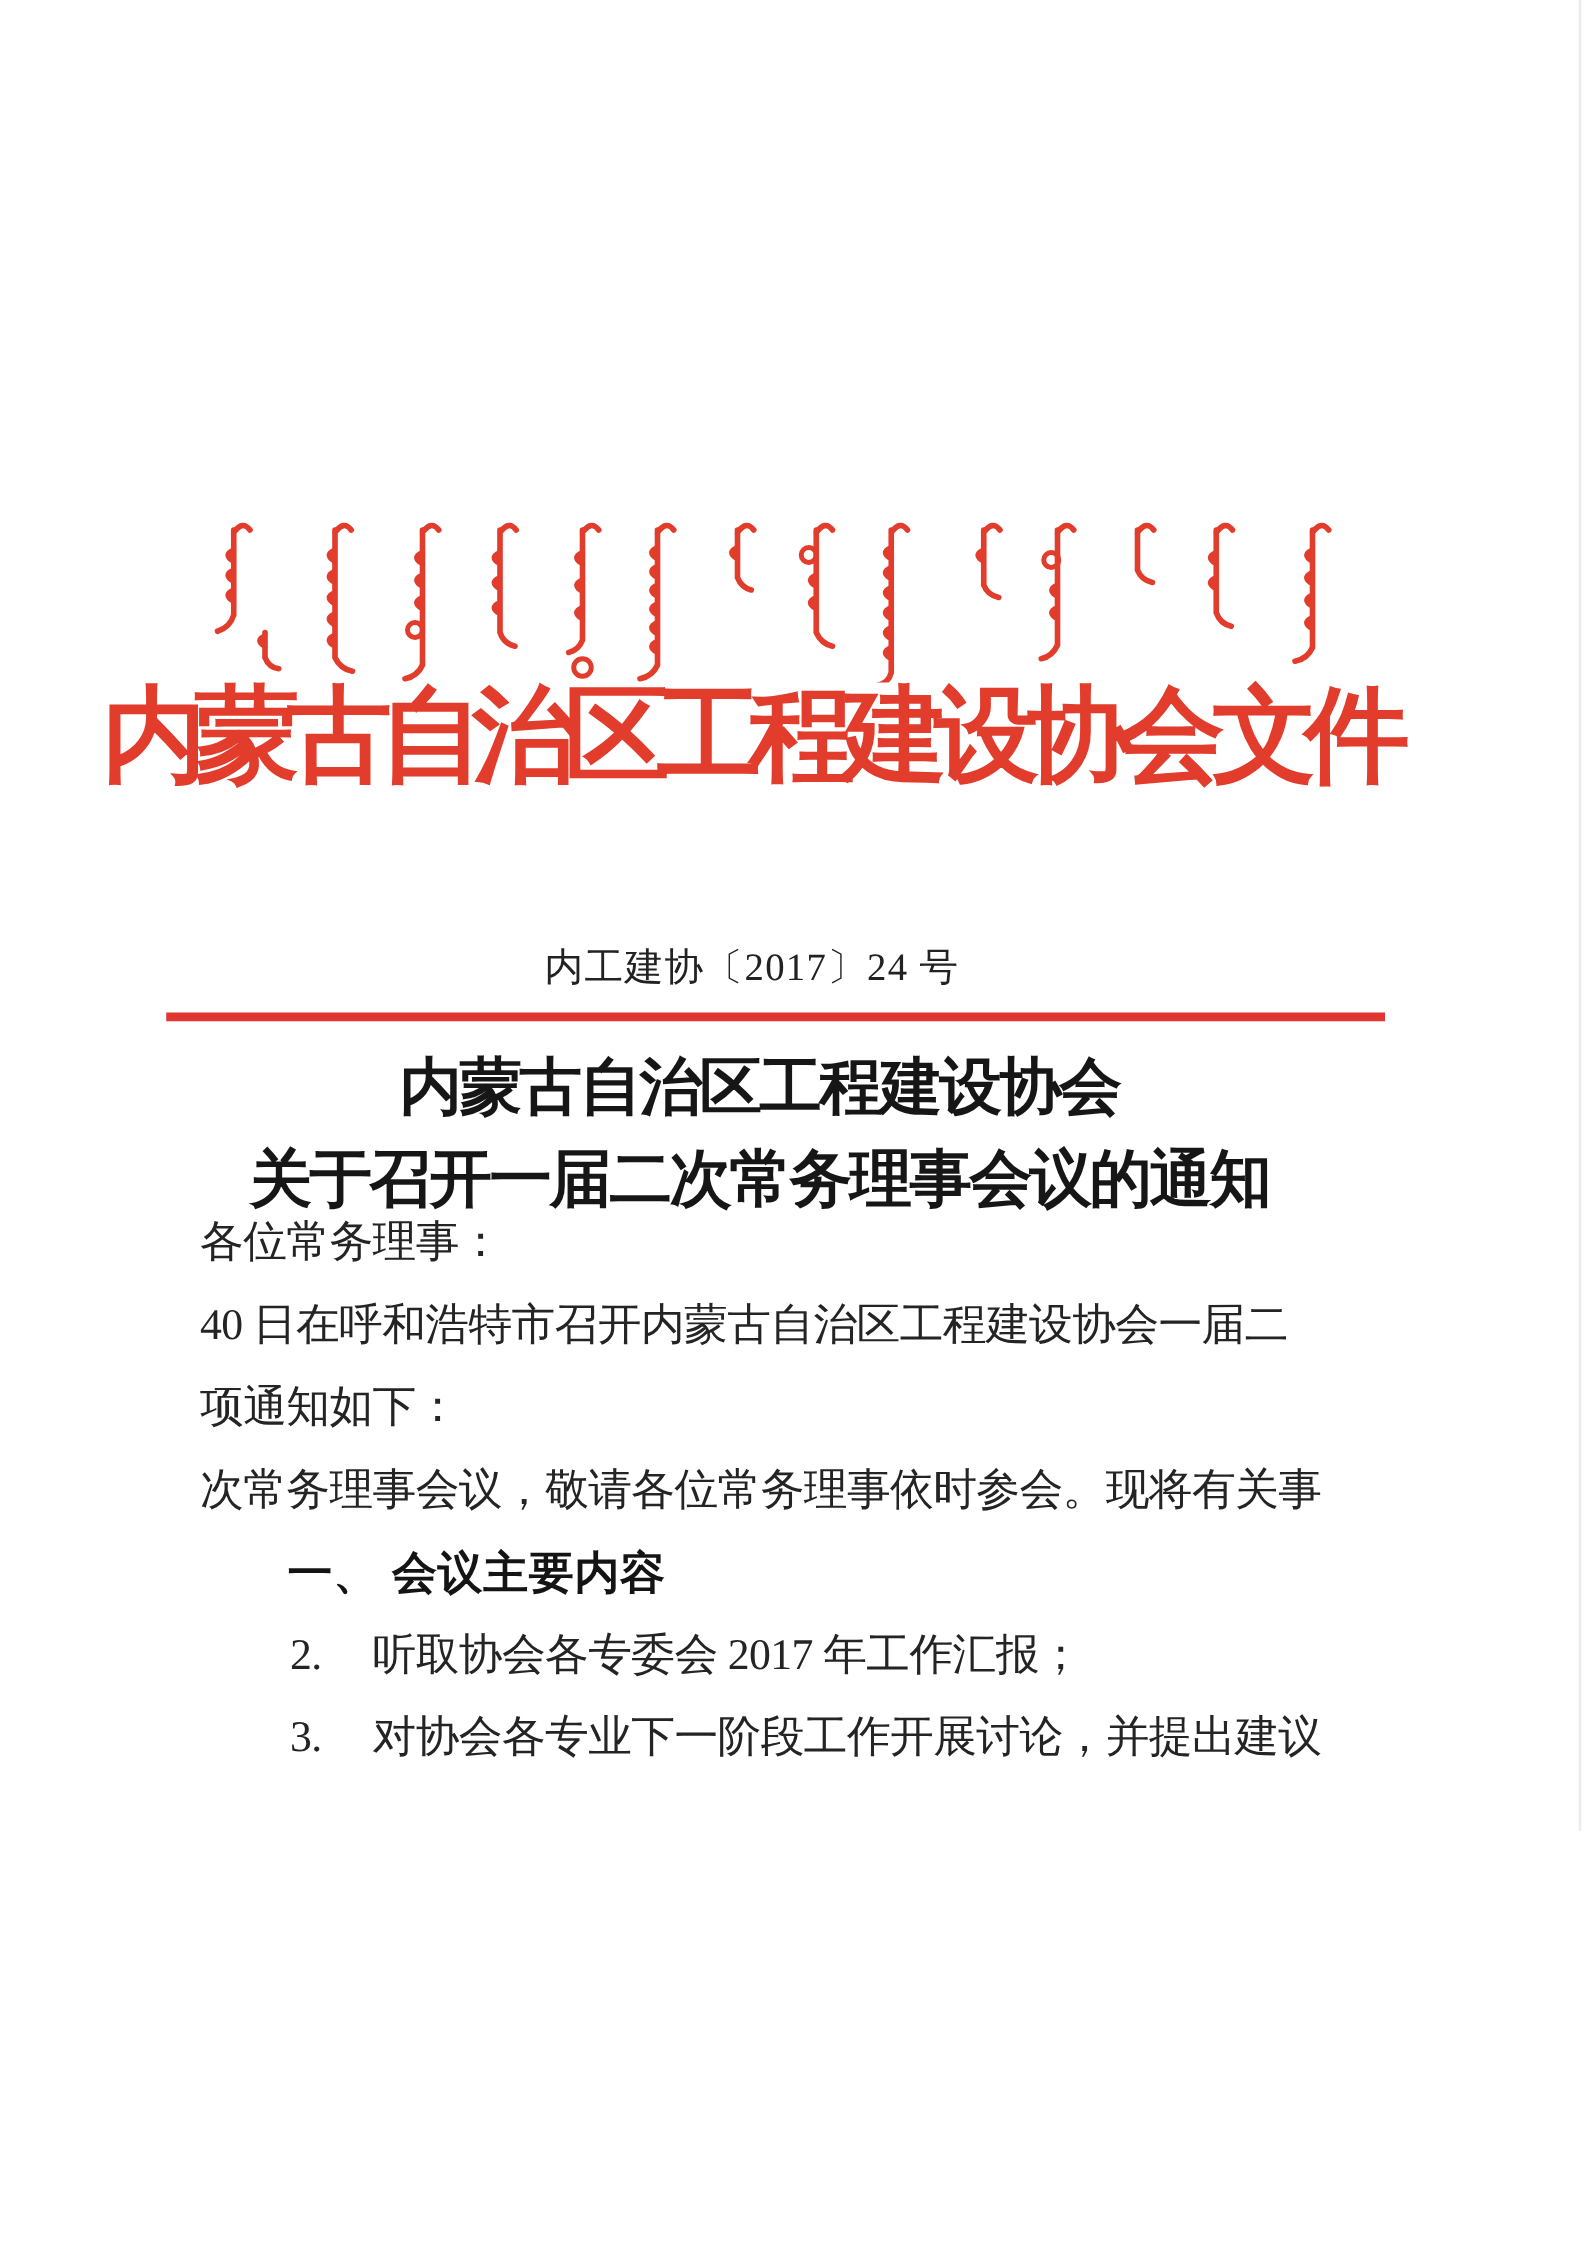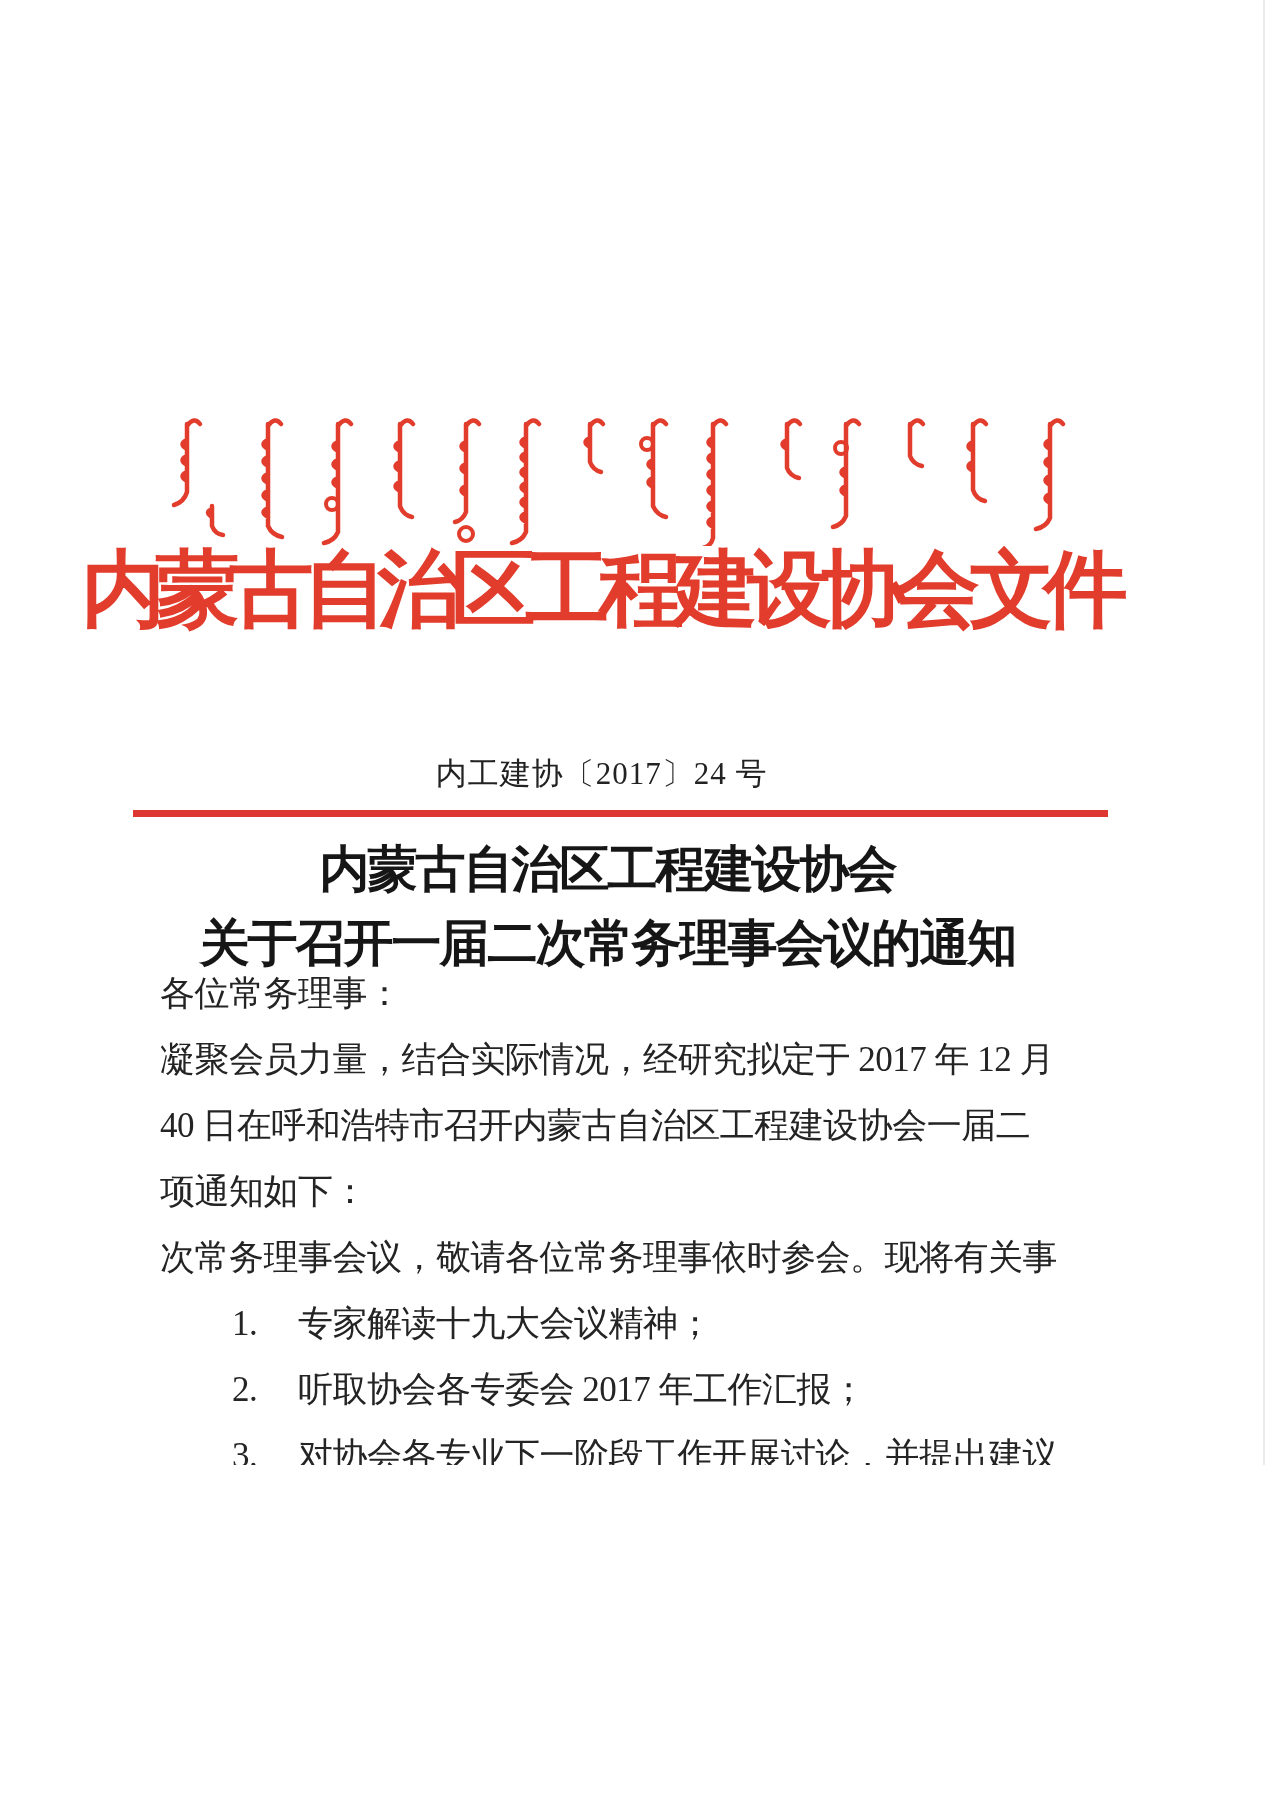--- a/index.html
+++ b/index.html
@@ -125,29 +125,26 @@
   <div class="doc-number">内工建协〔2017〕24 号</div>
 
   <div class="red-rule"></div>
 
   <div class="notice-title l1">内蒙古自治区工程建设协会</div>
   <div class="notice-title l2">关于召开一届二次常务理事会议的通知</div>
 
   <div class="body">
     <div class="bline">各位常务理事：</div>
 
-    <div class="bline">凝聚会员力量，结合实际情况，经研究拟定于 2017 年 12 月</div>
     <div class="bline">40 日在呼和浩特市召开内蒙古自治区工程建设协会一届二</div>
     <div class="bline">项通知如下：</div>
     <div class="bline">次常务理事会议，敬请各位常务理事依时参会。现将有关事</div>
 
+    <div class="bline section-heading">一、 会议主要内容</div>
 
-    <div class="bline item">
-      <span class="num">1.</span><span>专家解读十九大会议精神；</span>
-    </div>
     <div class="bline item">
       <span class="num">2.</span><span>听取协会各专委会 2017 年工作汇报；</span>
     </div>
     <div class="bline item">
       <span class="num">3.</span><span>对协会各专业下一阶段工作开展讨论，并提出建议</span>
     </div>
   </div>
 
   <div class="scan-bottom"></div>
   <div class="smudge" style="left:124px;"></div>

